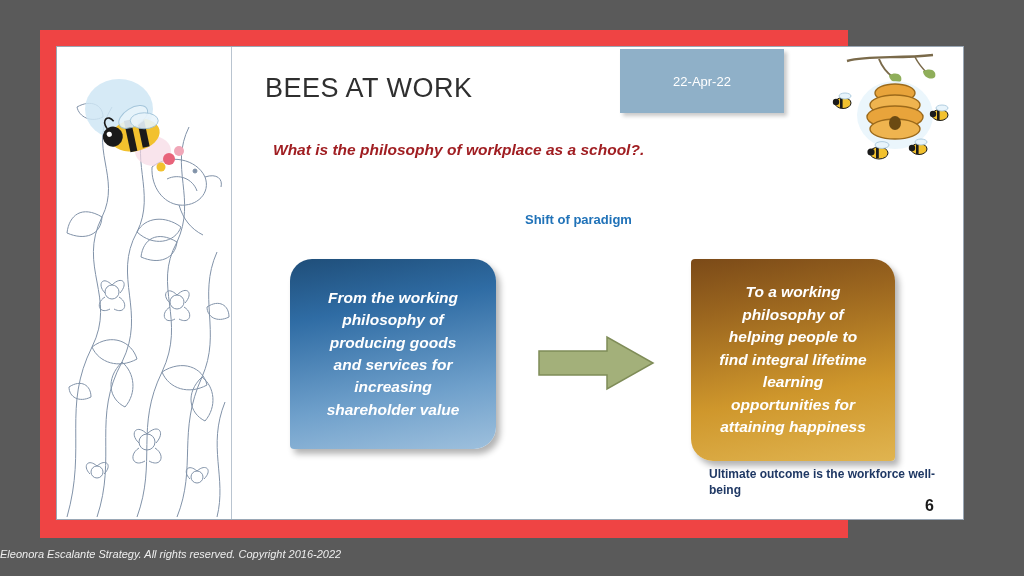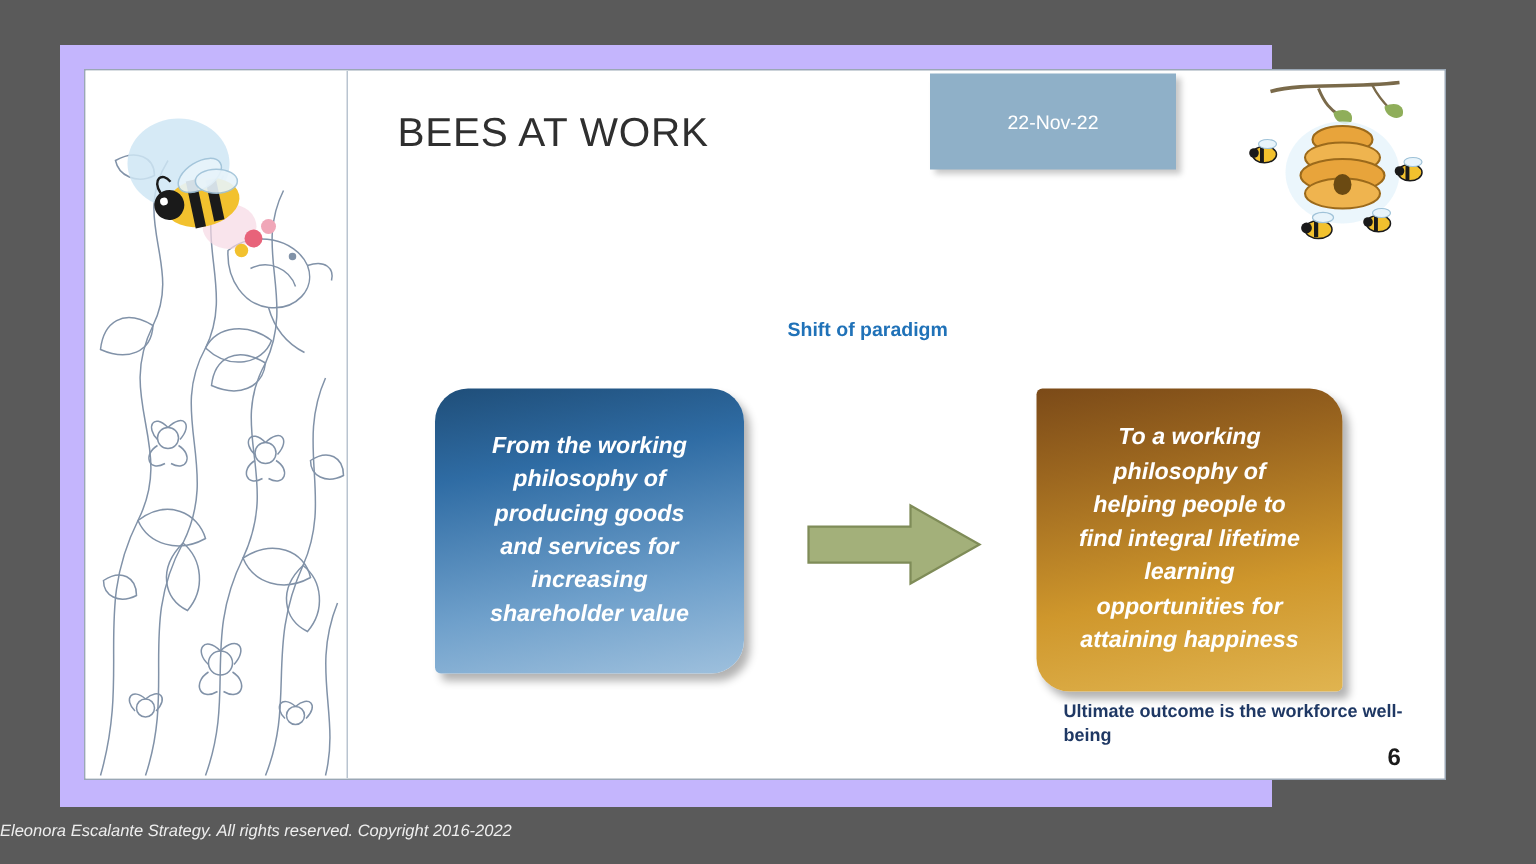--- a/index.html
+++ b/index.html
@@ -12,21 +12,21 @@
     background: #5a5a5a;
     font-family: "Liberation Sans", sans-serif;
     overflow: hidden;
   }
   .slide-frame {
     position: absolute;
     left: 40px;
     top: 30px;
     width: 808px;
     height: 508px;
-    background: #c4b5fd;
+    background: #ef4444;
   }
   .slide-inner {
     position: absolute;
     left: 16px;
     top: 16px;
     width: 908px;
     height: 474px;
     border: 1px solid #9aa7b5;
     box-sizing: border-box;
     background: #ffffff;
@@ -255,21 +255,21 @@
             <circle cx="112" cy="112" r="6" fill="#e8637a"></circle>
             <circle cx="122" cy="104" r="5" fill="#f0a7b8"></circle>
             <circle cx="104" cy="120" r="4.5" fill="#f2c12e"></circle>
           </g>
         </g>
       </svg>
     </div>
 
     <div class="slide-title">BEES AT WORK</div>
 
-    <div class="date-badge">22-Nov-22</div>
+    <div class="date-badge">22-Apr-22</div>
 
     <svg class="hive-art" viewBox="0 0 130 118">
       <path d="M20 8 C 42 2, 70 6, 106 2" stroke="#7a6a4a" stroke-width="2.4" fill="none"></path>
       <path d="M52 6 C 56 16, 60 20, 66 24" stroke="#7a6a4a" stroke-width="2" fill="none"></path>
       <path d="M88 4 C 92 12, 96 16, 100 20" stroke="#7a6a4a" stroke-width="1.6" fill="none"></path>
       <path d="M96 18 C 104 14, 110 18, 108 24 C 104 28, 96 24, 96 18 Z" fill="#8fae5a"></path>
       <path d="M62 22 C 70 18, 76 22, 74 28 C 70 32, 62 28, 62 22 Z" fill="#8fae5a"></path>
       <ellipse cx="68" cy="62" rx="38" ry="34" fill="#e8f4fb" opacity="0.85"></ellipse>
       <g>
         <ellipse cx="68" cy="40" rx="20" ry="9" fill="#e8a43b" stroke="#9c6a1b" stroke-width="1.4"></ellipse>
@@ -297,20 +297,21 @@
         <ellipse cx="55" cy="92" rx="7" ry="3.4" fill="#e8f4fb" stroke="#9fc2d8" stroke-width="0.8"></ellipse>
       </g>
       <g>
         <ellipse cx="92" cy="96" rx="8" ry="5.5" fill="#f2c12e" stroke="#1a1a1a" stroke-width="1"></ellipse>
         <rect x="89" y="91" width="2.6" height="10" fill="#1a1a1a"></rect>
         <circle cx="85" cy="95" r="3.2" fill="#1a1a1a"></circle>
         <ellipse cx="94" cy="89" rx="6" ry="3" fill="#e8f4fb" stroke="#9fc2d8" stroke-width="0.8"></ellipse>
       </g>
     </svg>
 
+    <div class="question">What is the philosophy of workplace as a school?.</div>
 
     <div class="paradigm">Shift of paradigm</div>
 
     <div class="box box-left">From the working philosophy of producing goods and services for increasing shareholder value</div>
 
     <svg class="arrow" viewBox="0 0 120 56">
       <path d="M2 16 L 70 16 L 70 2 L 116 28 L 70 54 L 70 40 L 2 40 Z" fill="#a3b07a" stroke="#7f8c58" stroke-width="1.5"></path>
     </svg>
 
     <div class="box box-right">To a working philosophy of helping people to find integral lifetime learning opportunities for attaining happiness</div>

